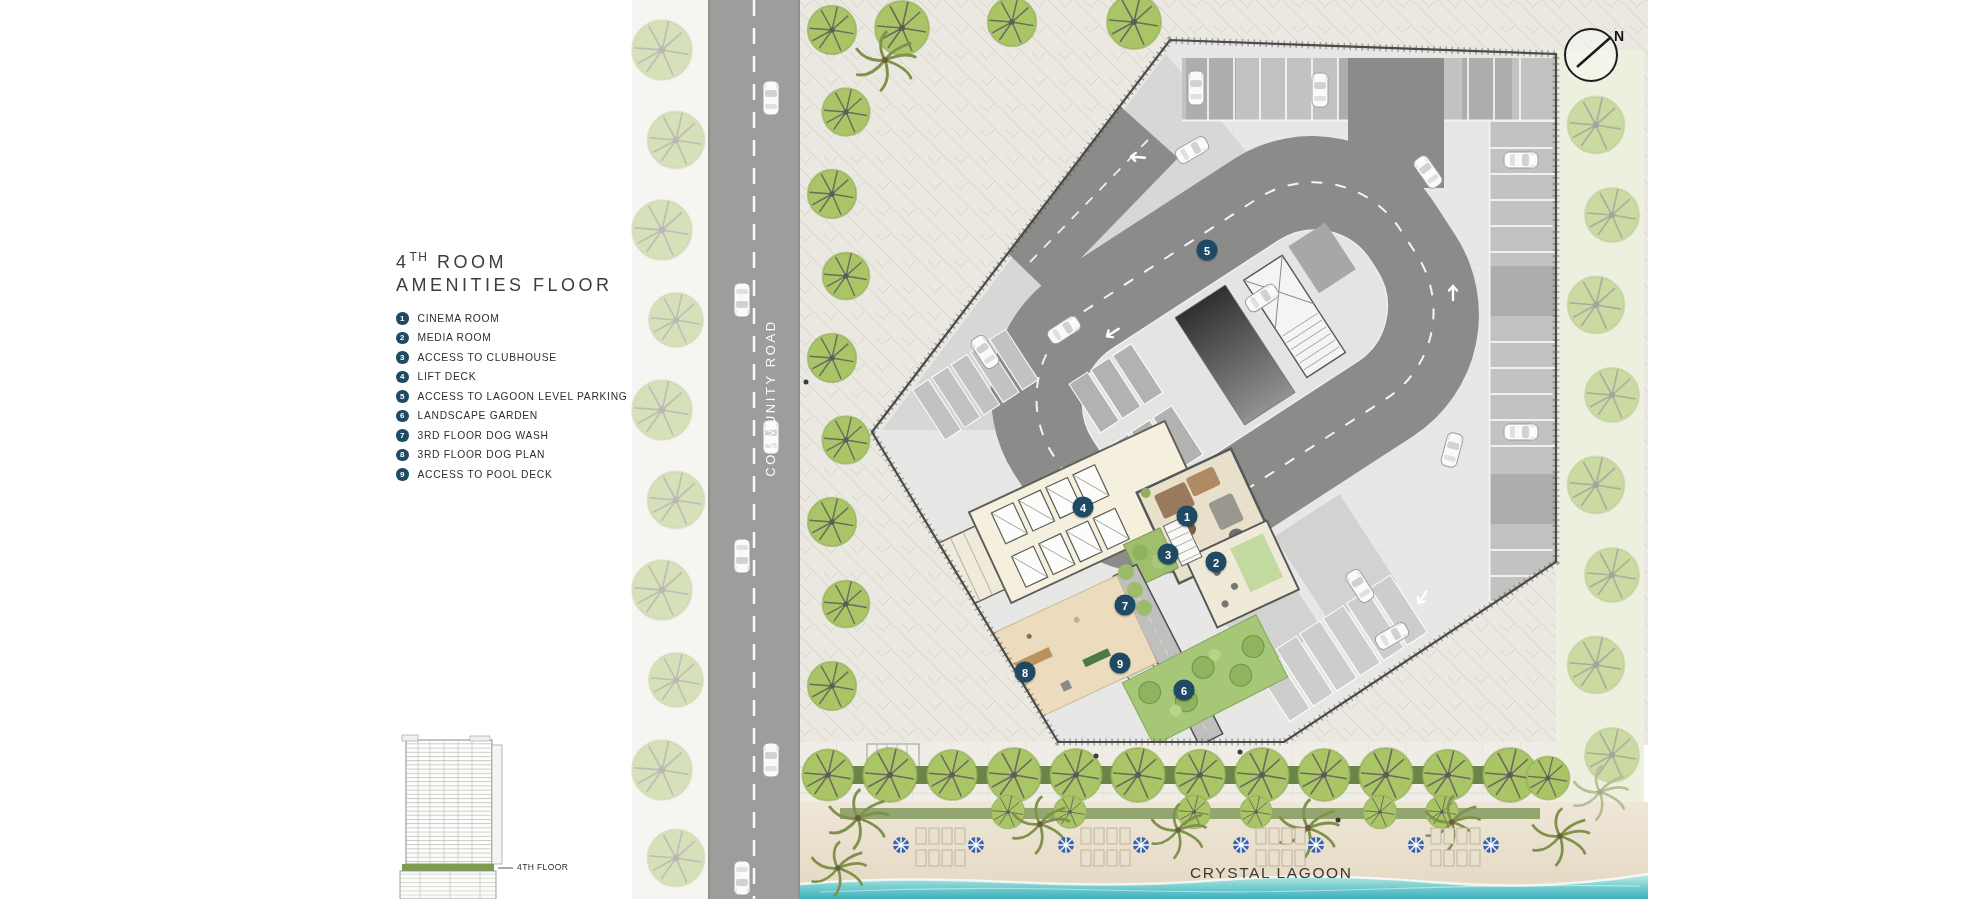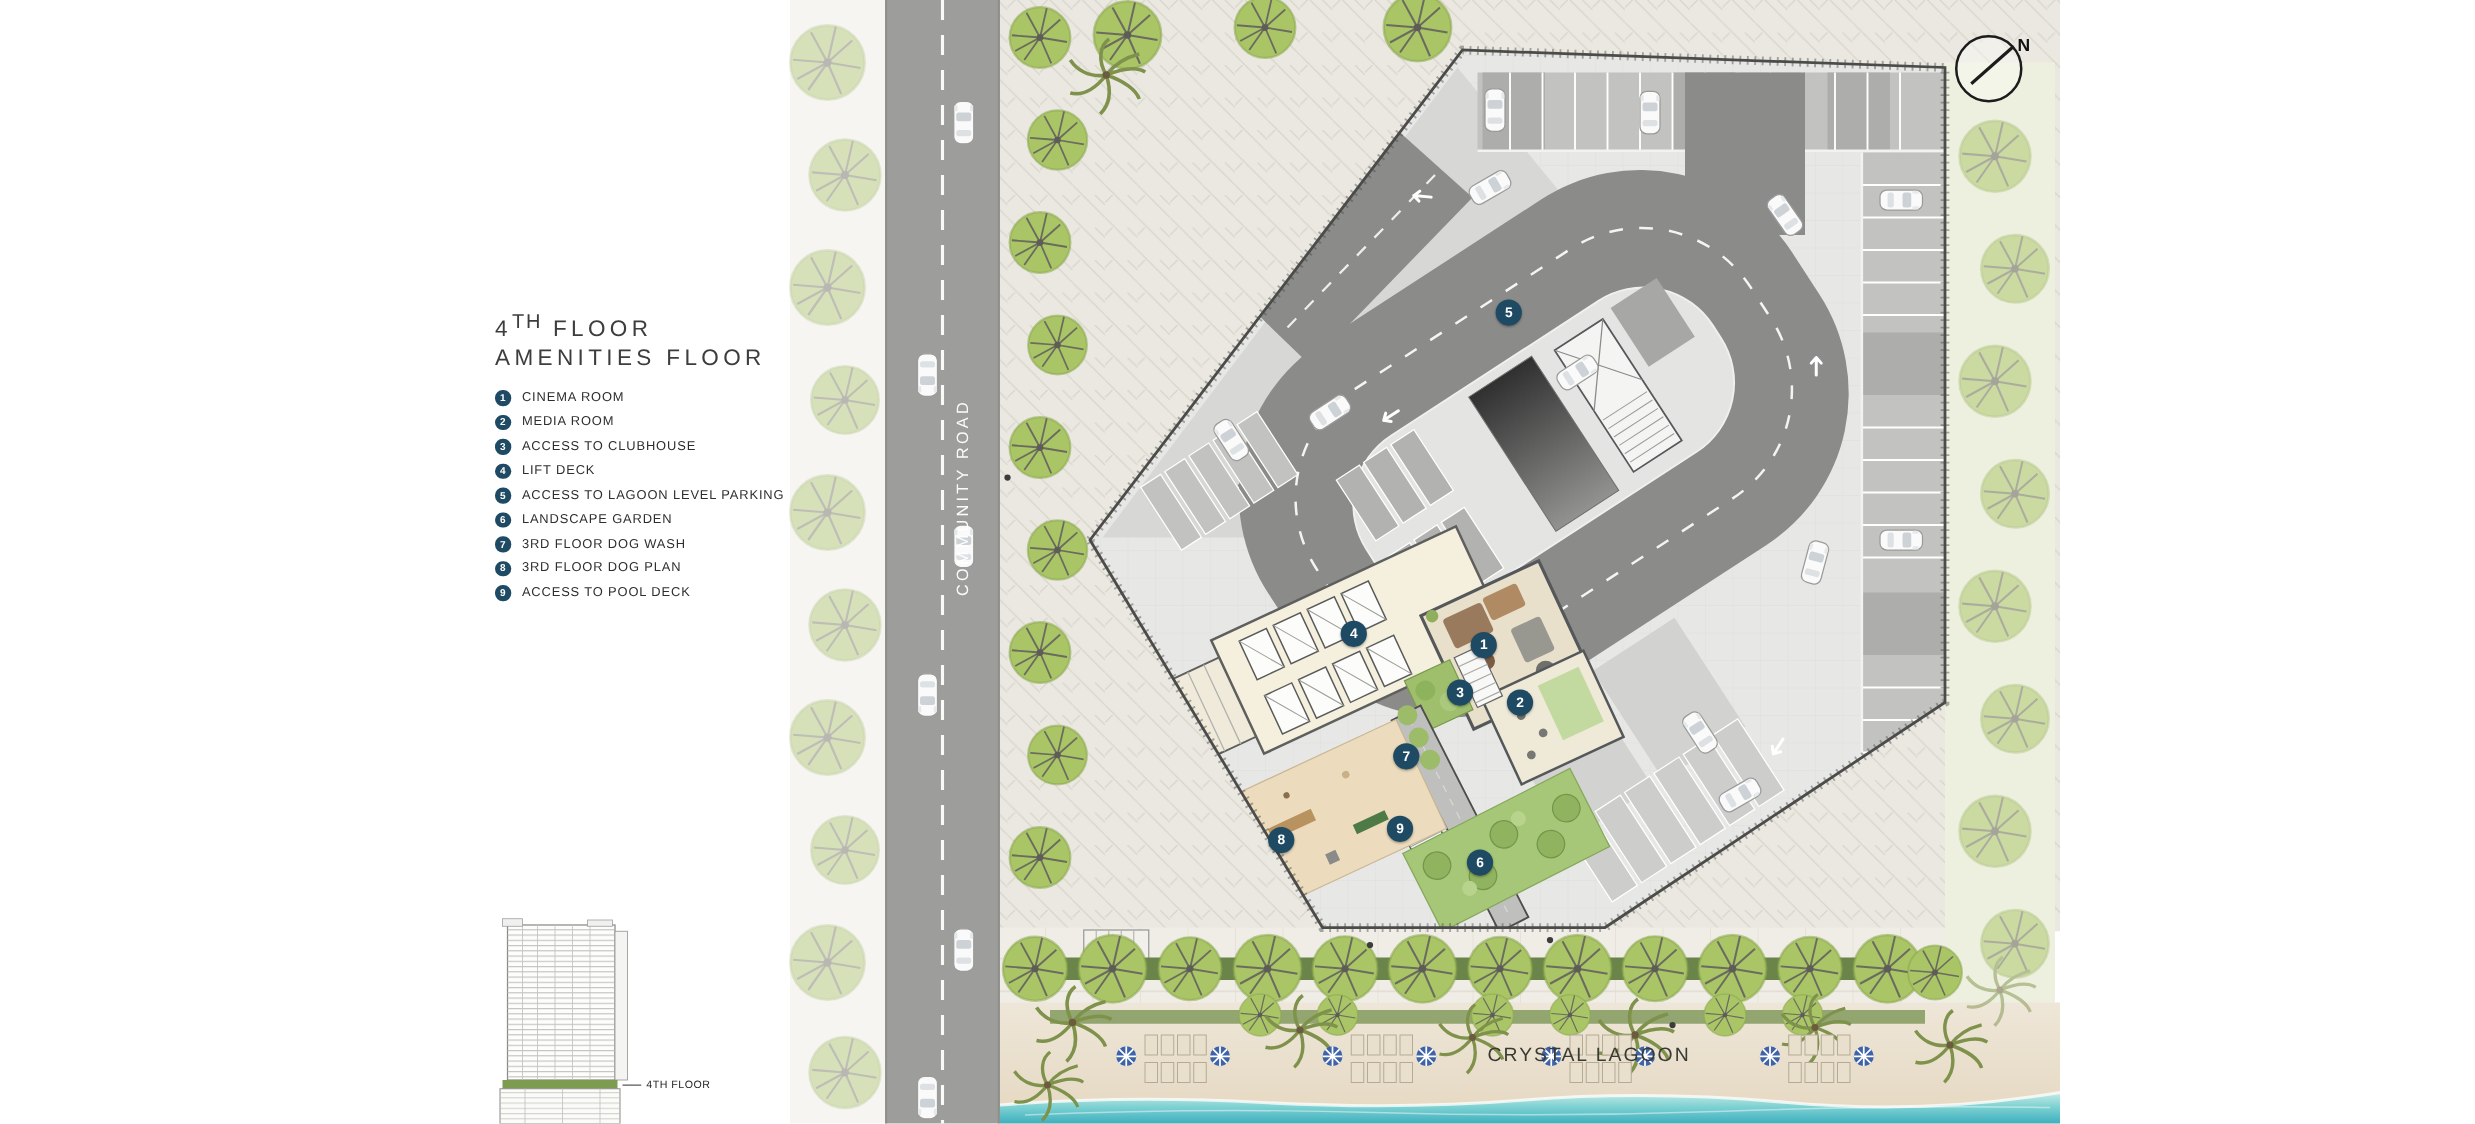--- a/index.html
+++ b/index.html
@@ -2,35 +2,35 @@
 <html><head>
 <meta charset="utf-8">
 <style>
   html,body{margin:0;padding:0;background:#fff;}
   .stage{position:relative;width:1980px;height:899px;background:#ffffff;overflow:hidden;
          font-family:"Liberation Sans",sans-serif;}
   svg{position:absolute;left:0;top:0;}
   
   .plan-title{position:absolute;left:396px;top:246px;font-size:18px;letter-spacing:3.5px;
               color:#3d3d3b;line-height:23px;font-weight:500;white-space:nowrap;}
-  .plan-title sup{font-size:16px;letter-spacing:1.5px;}
+  .plan-title sup{font-size:12px;letter-spacing:1.5px;}
   .legend{position:absolute;left:396px;top:312px;}
   .legend-item{display:flex;align-items:center;margin-bottom:7px;height:12.5px;}
   .legend-badge{width:12.5px;height:12.5px;border-radius:50%;background:#1f4a63;color:#fff;
                 font-size:8px;font-weight:bold;display:flex;align-items:center;justify-content:center;
                 flex:0 0 12.5px;}
   .legend-label{margin-left:9px;font-size:10.3px;letter-spacing:.7px;color:#2e2e2c;white-space:nowrap;text-align:right;}
   
   .marker{position:absolute;width:21px;height:21px;border-radius:50%;background:#1f4a63;color:#fff;
           font-size:11px;font-weight:bold;display:flex;align-items:center;justify-content:center;
           transform:translate(-50%,-50%);box-shadow:0 1px 2px rgba(0,0,0,.35);z-index:30;}
   
   .road-label{position:absolute;left:770px;top:398px;transform:translate(-50%,-50%) rotate(-90deg);
               color:rgba(255,255,255,.96);font-size:13px;letter-spacing:2.6px;white-space:nowrap;z-index:20;}
-  .lagoon-label{position:absolute;left:1190px;top:836px;font-size:15.5px;letter-spacing:1.6px;
+  .lagoon-label{position:absolute;left:1190px;top:864px;font-size:15.5px;letter-spacing:1.6px;
                 color:#3a3a35;white-space:nowrap;z-index:20;}
   .compass-n{position:absolute;left:1614px;top:28px;font-size:14px;font-weight:bold;color:#111;z-index:20;}
   .elev-label{position:absolute;left:517px;top:862px;font-size:8.5px;letter-spacing:.4px;color:#28282 6;
               color:#282826;white-space:nowrap;z-index:20;}
 </style>
 </head>
 <body>
 
 <div class="stage">
 
@@ -522,21 +522,21 @@
       <line x1="420" y1="871" x2="420" y2="899"></line>
           <line x1="450" y1="871" x2="450" y2="899"></line>
       <line x1="480" y1="871" x2="480" y2="899"></line>
     </g>
     <line x1="498" y1="868" x2="513" y2="868" stroke="#55585a" stroke-width="1"></line>
   </g>
 </svg>
 
 <div class="plan-title">
   <span>4</span><sup>TH</sup>
-  <span>FLOOR</span><br>
+  <span>ROOM</span><br>
   <span>AMENITIES FLOOR</span>
 </div>
 
 <div class="legend">
   <div class="legend-item">
     <span class="legend-badge">1</span>
     <span class="legend-label">CINEMA ROOM</span>
   </div>
   <div class="legend-item">
     <span class="legend-badge">2</span>

